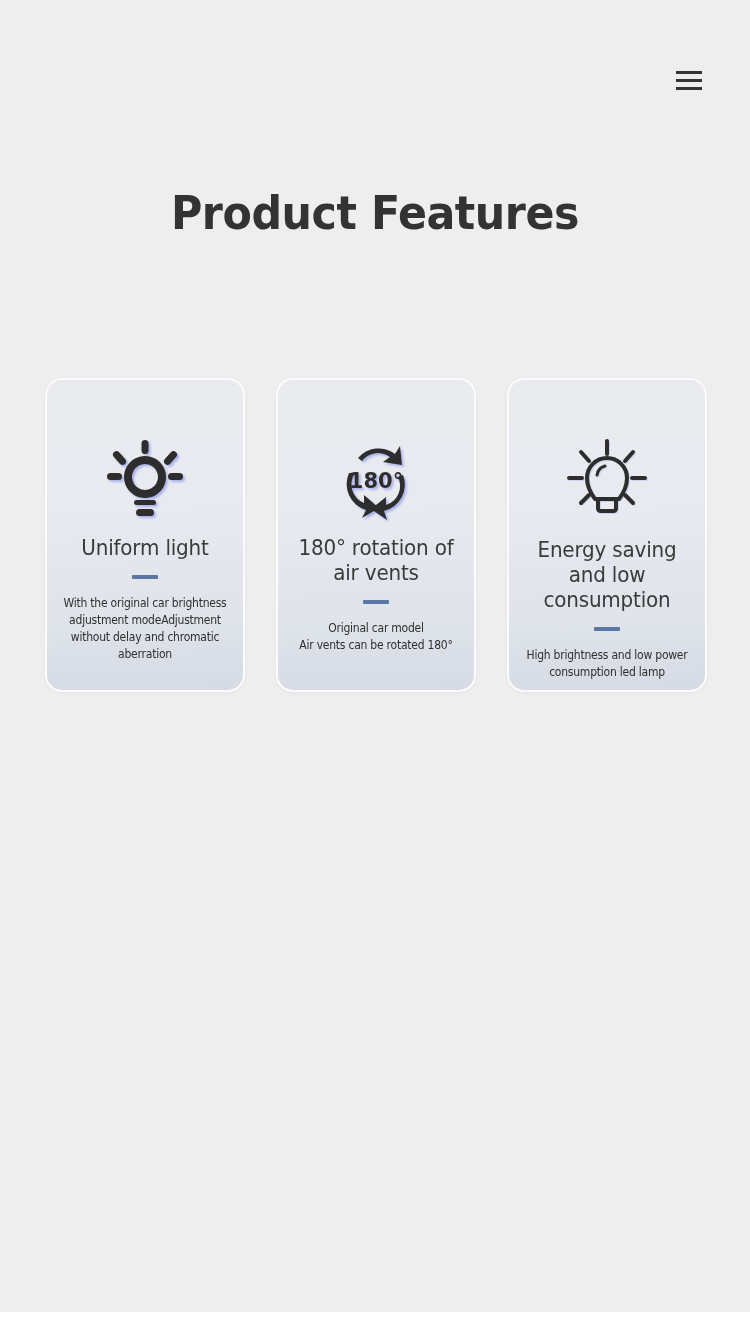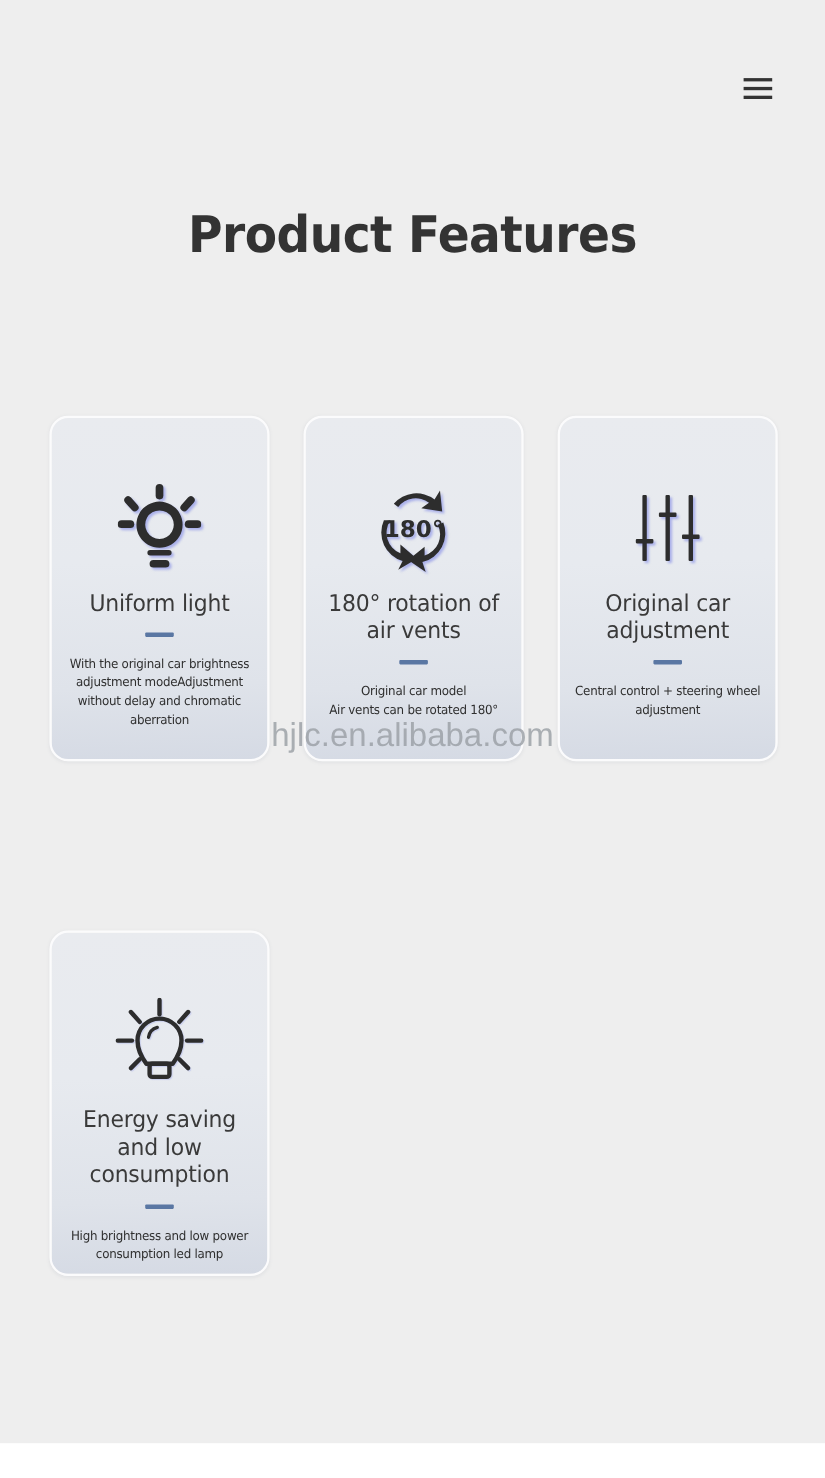--- a/index.html
+++ b/index.html
@@ -214,37 +214,20 @@
             </g>
             <text x="43" y="51" text-anchor="middle" font-family="DejaVu Sans, sans-serif" font-size="21" font-weight="bold" fill="#2d2d2d">180°</text>
           </svg>
         </div>
         <div class="card-title">180° rotation of air vents</div>
         <div class="card-divider"></div>
         <div class="card-desc" style="white-space:pre-line">Original car model
 Air vents can be rotated 180°</div>
       </div>
 
-      <div class="feature-card row1">
-        <div class="card-icon">
-          <svg width="60" height="60" viewBox="0 0 60 60">
-            <g fill="#2d2d2d">
-              <rect x="7" y="0" width="4" height="60" rx="1"></rect>
-              <rect x="28" y="0" width="4" height="60" rx="1"></rect>
-              <rect x="49" y="0" width="4" height="60" rx="1"></rect>
-              <rect x="1" y="40" width="16" height="4" rx="1"></rect>
-              <rect x="22" y="16" width="16" height="4" rx="1"></rect>
-              <rect x="43" y="36" width="16" height="4" rx="1"></rect>
-            </g>
-          </svg>
-        </div>
-        <div class="card-title">Original car adjustment</div>
-        <div class="card-divider"></div>
-        <div class="card-desc">Central control + steering wheel adjustment</div>
-      </div>
 
       <div class="feature-card row2">
         <div class="card-icon" style="filter:drop-shadow(1px 1px 0.5px rgba(120,130,230,0.25));">
           <svg width="80" height="82" viewBox="0 0 80 82">
             <g stroke="#2d2d2d" stroke-width="4" stroke-linecap="round" fill="none">
               <line x1="40" y1="2" x2="40" y2="15"></line>
               <line x1="14" y1="13" x2="22" y2="22"></line>
               <line x1="66" y1="13" x2="58" y2="22"></line>
               <line x1="2" y1="39" x2="15" y2="39"></line>
               <line x1="65" y1="39" x2="78" y2="39"></line>
@@ -258,16 +241,15 @@
         </div>
         <div class="card-title">Energy saving and low consumption</div>
         <div class="card-divider"></div>
         <div class="card-desc">High brightness and low power consumption led lamp</div>
       </div>
 
 
 
     </div>
 
-    <div class="watermark">hjlc.en.alibaba.com</div>
 
   </div>
 </div>
 
 </body></html>

